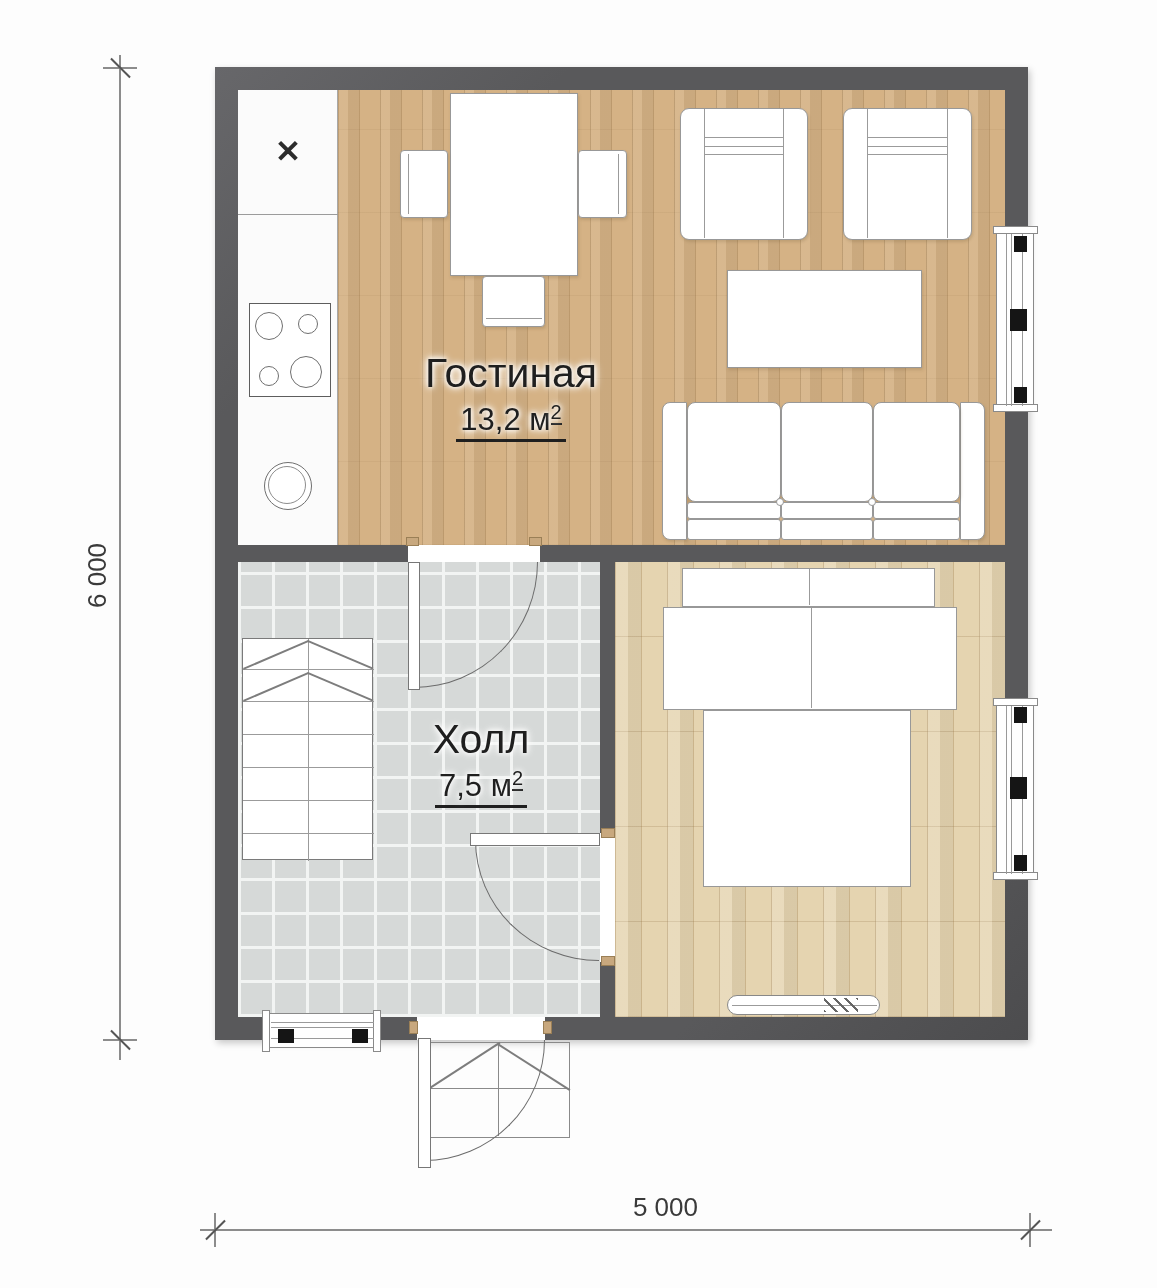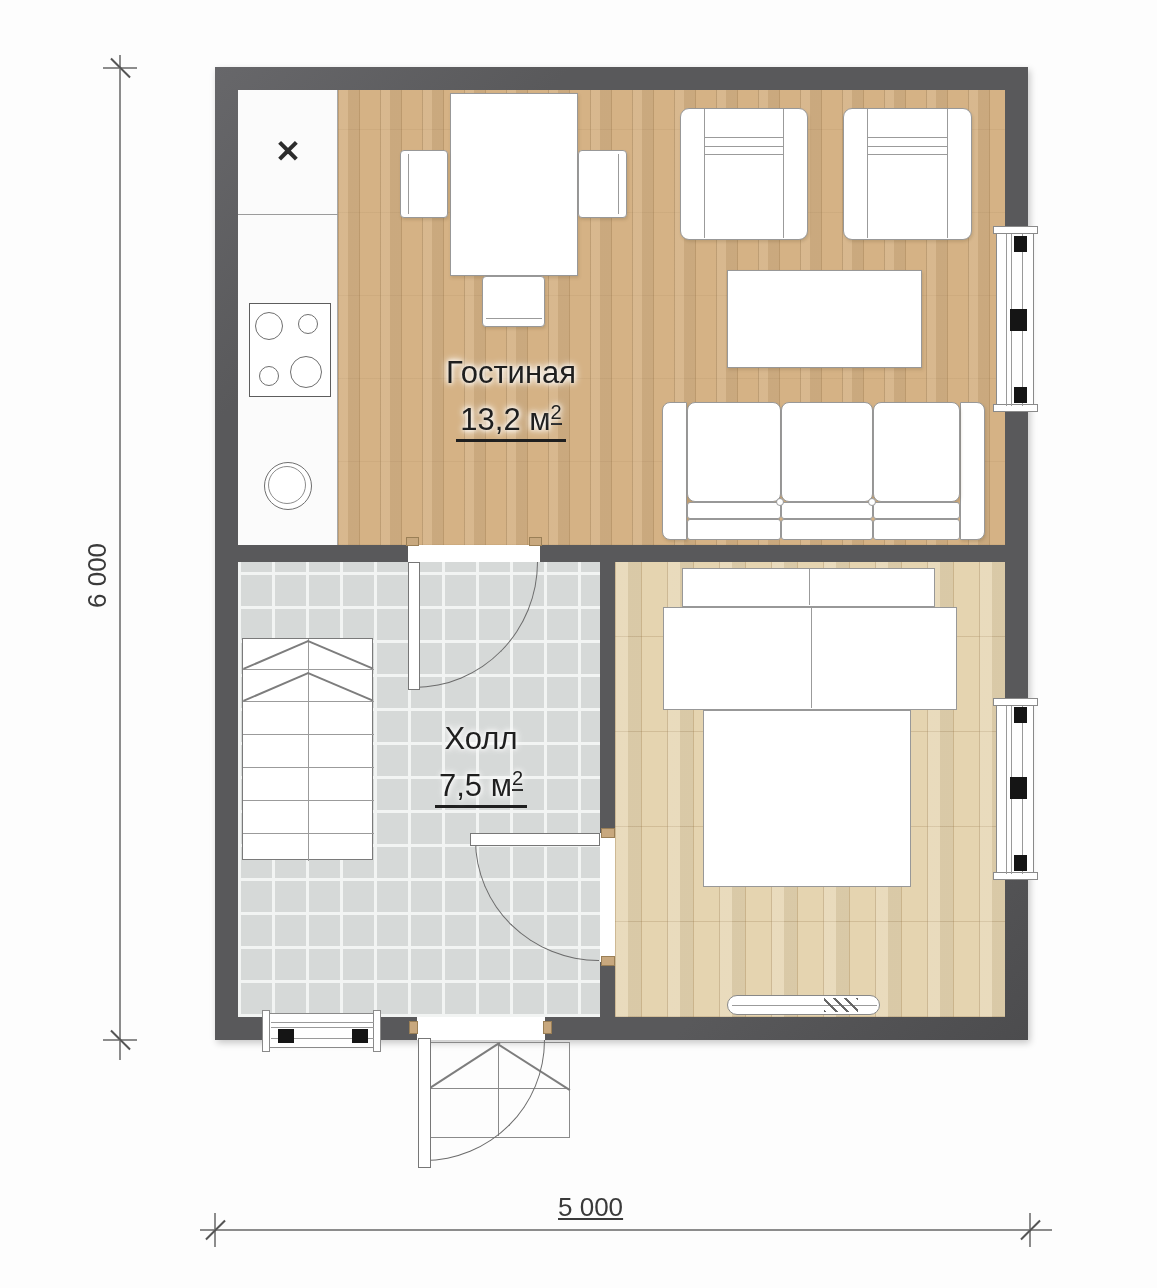--- a/index.html
+++ b/index.html
@@ -43,21 +43,21 @@
   
   .rline{position:absolute;height:1.5px;background:#7d7d7d;transform-origin:0 0;}
   .sline{position:absolute;background:#8a8a8a;}
   
   .dim{position:absolute;background:#8c8c8c;}
   .tick{position:absolute;width:27px;height:2px;background:#555;}
   .dimtxt{position:absolute;color:#3a3a3a;font-size:26px;letter-spacing:0;}
   
   .room-label{position:absolute;width:210px;text-align:center;color:#1f1f1f;
       text-shadow:0 0 4px #fff,0 0 7px #fff,0 0 10px #fff;z-index:30;}
-  .rname{font-size:31px;line-height:34px;}
+  .rname{font-size:41px;line-height:34px;}
   .rarea{font-size:31px;line-height:34px;margin-top:5px;}
   .au{display:inline-block;border-bottom:3px solid #1f1f1f;padding:0 4px 2px;}
   .au sup{font-size:20px;border-bottom:2.5px solid #1f1f1f;}
 </style>
 </head>
 <body>
 
 <div id="plan">
 
   <div class="wall" style="left:215px;top:67px;width:813px;height:973px;box-shadow:2px 3px 7px rgba(0,0,0,.22);"></div>
@@ -226,15 +226,15 @@
   <div class="tick" style="left:107px;top:67px;transform:rotate(45deg);"></div>
   <div class="dim" style="left:103px;top:1039px;width:34px;height:1.5px;"></div>
   <div class="tick" style="left:107px;top:1039px;transform:rotate(45deg);"></div>
   <div class="dimtxt" style="left:82px;top:518px;width:34px;height:115px;writing-mode:vertical-rl;transform:rotate(180deg);text-align:center;">6 000</div>
 
   <div class="dim" style="left:200px;top:1229px;width:852px;height:1.5px;"></div>
   <div class="dim" style="left:214px;top:1213px;width:1.5px;height:34px;"></div>
   <div class="tick" style="left:202px;top:1229px;transform:rotate(-45deg);"></div>
   <div class="dim" style="left:1029px;top:1213px;width:1.5px;height:34px;"></div>
   <div class="tick" style="left:1017px;top:1229px;transform:rotate(-45deg);"></div>
-  <div class="dimtxt" style="left:558px;top:1192px;width:140px;text-align:left;text-decoration:underline;">5 000</div>
+  <div class="dimtxt" style="left:558px;top:1192px;width:140px;text-align:right;">5 000</div>
 
 </div>
 
 </body></html>

